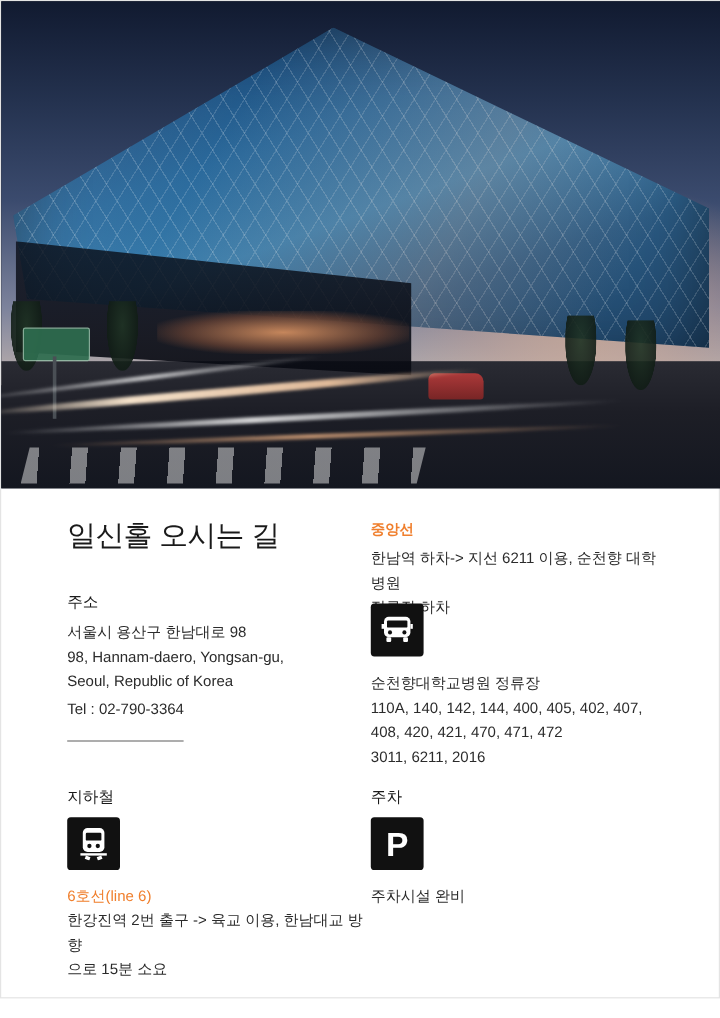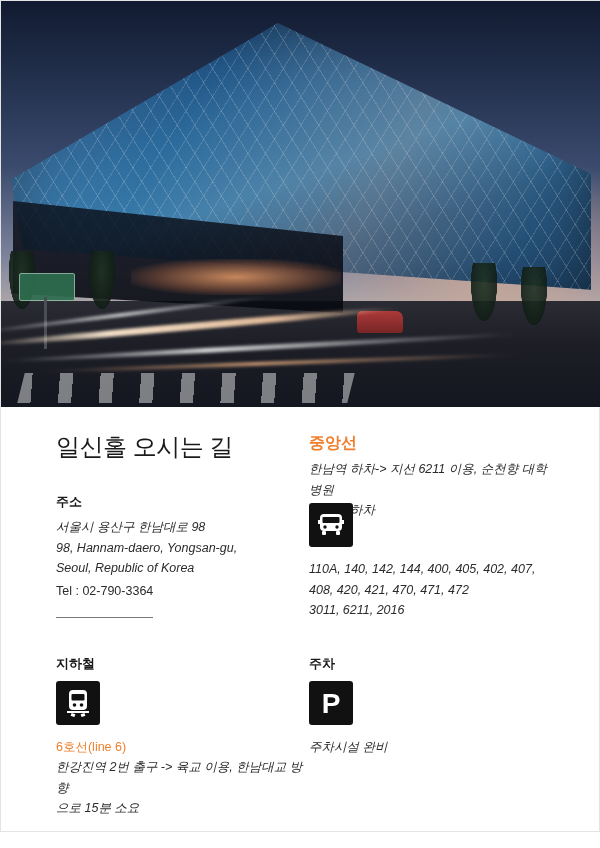--- a/index.html
+++ b/index.html
@@ -174,48 +174,47 @@
   .main-title {
     font-size: 24px;
     font-weight: 400;
     color: #1a1a1a;
     letter-spacing: -0.5px;
     margin: 0 0 26px 0;
     line-height: 1.2;
   }
   .h-label {
     font-size: 13px;
-    font-weight: bold;
+    font-weight: normal;
     color: #1a1a1a;
     margin: 0 0 6px 0;
   }
   .body-text {
     font-size: 12.5px;
     line-height: 1.65;
     color: #2b2b2b;
     margin: 0;
-    font-style: italic;
   }
   .tel {
     display: inline-block;
     font-size: 12.5px;
     line-height: 1.65;
     color: #2b2b2b;
     border-bottom: 1px solid #777;
     padding-bottom: 15px;
     margin-top: 2px;
   }
   .accent {
     color: #f07f2d;
     font-size: 12.5px;
     line-height: 1.6;
   }
   .accent-head {
     color: #f07f2d;
-    font-size: 16px;
+    font-size: 12px;
     font-weight: bold;
     margin: 0 0 5px 0;
   }
   .icon-box {
     width: 44px;
     height: 44px;
     background: #111111;
     border-radius: 3px;
     display: flex;
     align-items: center;
@@ -312,20 +311,21 @@
           <rect x="3" y="2" width="22" height="17" rx="4" fill="#ffffff"></rect>
           <rect x="5.5" y="5" width="17" height="6" rx="1" fill="#111111"></rect>
           <circle cx="8" cy="15" r="1.7" fill="#111111"></circle>
           <circle cx="20" cy="15" r="1.7" fill="#111111"></circle>
           <rect x="5" y="19" width="4" height="4" rx="1" fill="#ffffff"></rect>
           <rect x="19" y="19" width="4" height="4" rx="1" fill="#ffffff"></rect>
           <rect x="1" y="8" width="2" height="4" fill="#ffffff"></rect>
           <rect x="25" y="8" width="2" height="4" fill="#ffffff"></rect>
         </svg>
       </div>
+      <p class="body-text">순천향대학교병원 정류장</p>
       <p class="body-text">110A, 140, 142, 144, 400, 405, 402, 407,</p>
       <p class="body-text">408, 420, 421, 470, 471, 472</p>
       <p class="body-text">3011, 6211, 2016</p>
     </div>
 
     <div class="park-block">
       <div class="h-label">주차</div>
       <div class="icon-box">
         <svg width="26" height="30" viewBox="0 0 26 30" aria-hidden="true">
           <text x="13" y="25" text-anchor="middle" font-family="Liberation Sans, sans-serif" font-size="28" font-weight="bold" fill="#ffffff">P</text>

